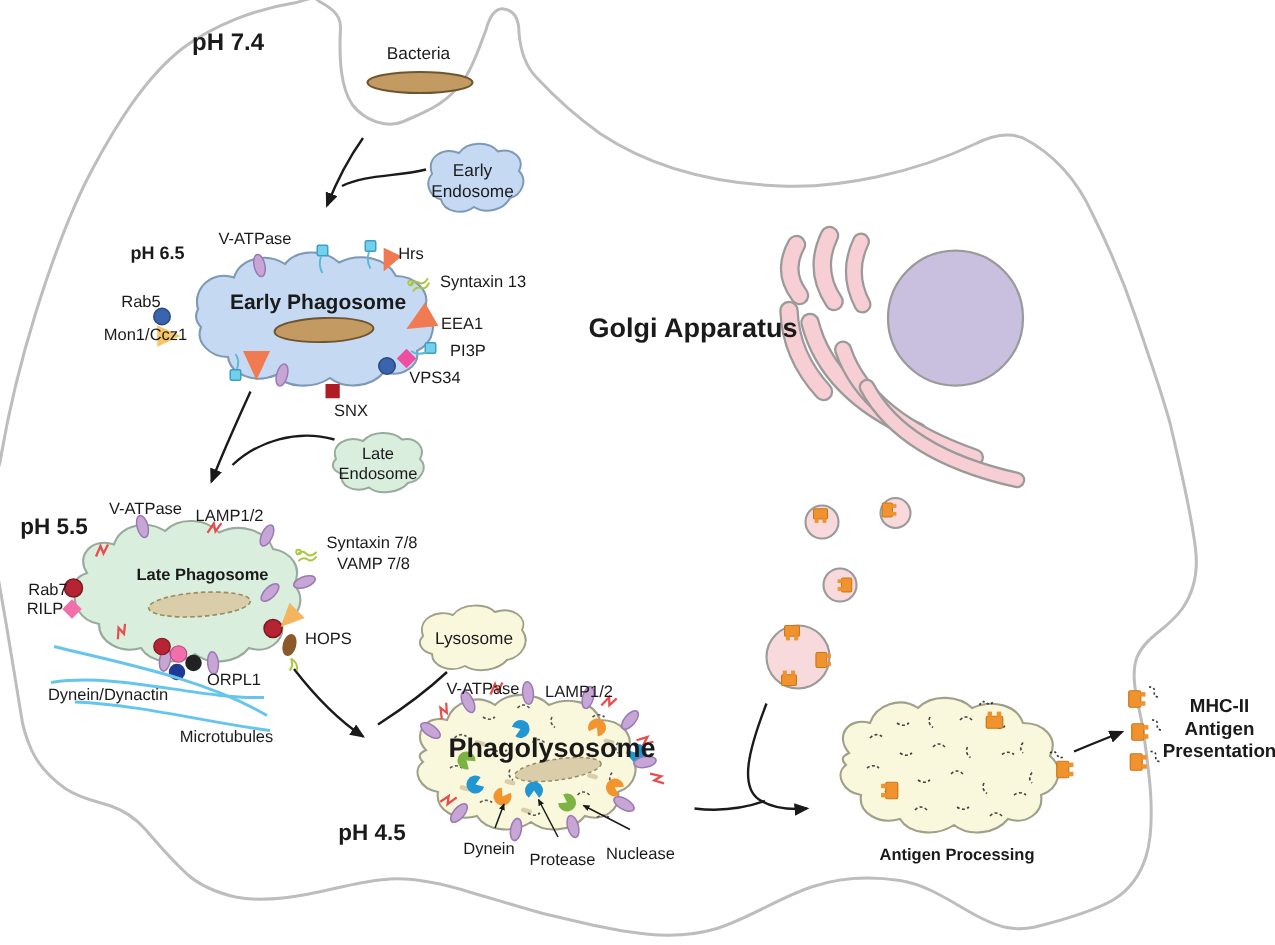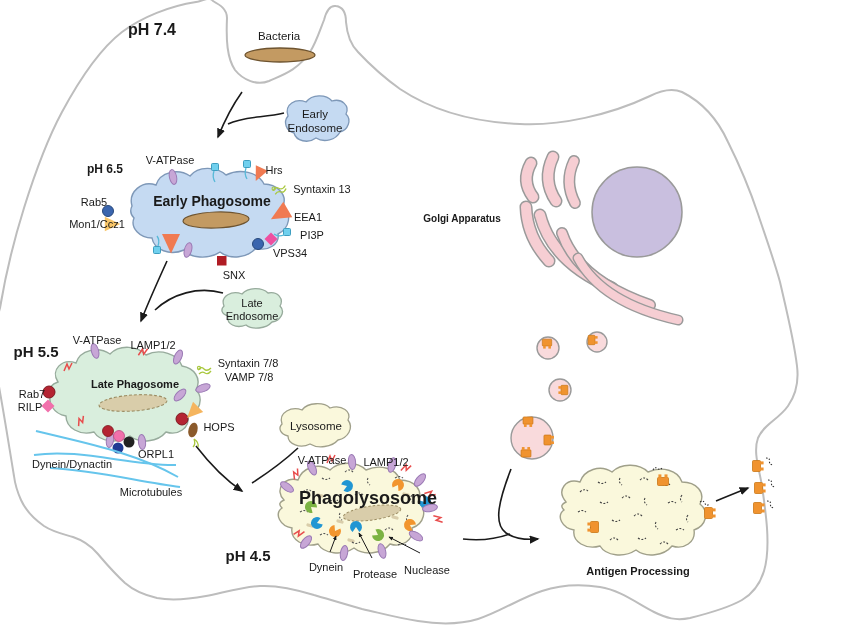--- a/index.html
+++ b/index.html
@@ -271,22 +271,25 @@
 <div class="lbl" style="left:248px;top:363px">Syntaxin 7/8</div>
 <div class="lbl" style="left:249px;top:377px">VAMP 7/8</div>
 <div class="lbl b" style="left:135px;top:384px;font-size:11px">Late Phagosome</div>
 <div class="lbl" style="left:32px;top:394px">Rab7</div>
 <div class="lbl" style="left:30px;top:407px">RILP</div>
 <div class="lbl" style="left:219px;top:427px">HOPS</div>
 <div class="lbl" style="left:156px;top:454px">ORPL1</div>
 <div class="lbl" style="left:72px;top:464px">Dynein/Dynactin</div>
 <div class="lbl" style="left:151px;top:492px">Microtubules</div>
 <div class="lbl" style="left:316px;top:427px;font-size:11.5px">Lysosome</div>
-<div class="lbl b" style="left:462px;top:219px;font-size:10px">Golgi Apparatus</div>
+<div class="lbl b" style="left:462px;top:219px;font-size:18px">Golgi Apparatus</div>
 <div class="lbl" style="left:322px;top:460px">V-ATPase</div>
 <div class="lbl" style="left:386px;top:462px">LAMP1/2</div>
 <div class="lbl b" style="left:368px;top:499px;font-size:18px">Phagolysosome</div>
 <div class="lbl b" style="left:248px;top:556px;font-size:15px">pH 4.5</div>
 <div class="lbl" style="left:326px;top:567px">Dynein</div>
 <div class="lbl" style="left:375px;top:574px">Protease</div>
 <div class="lbl" style="left:427px;top:570px">Nuclease</div>
 <div class="lbl b" style="left:638px;top:571px;font-size:11px">Antigen Processing</div>
+<div class="lbl b" style="left:813px;top:486px;font-size:12.5px">MHC-II
+Antigen
+Presentation</div>
 </div>
 
 </body></html>

